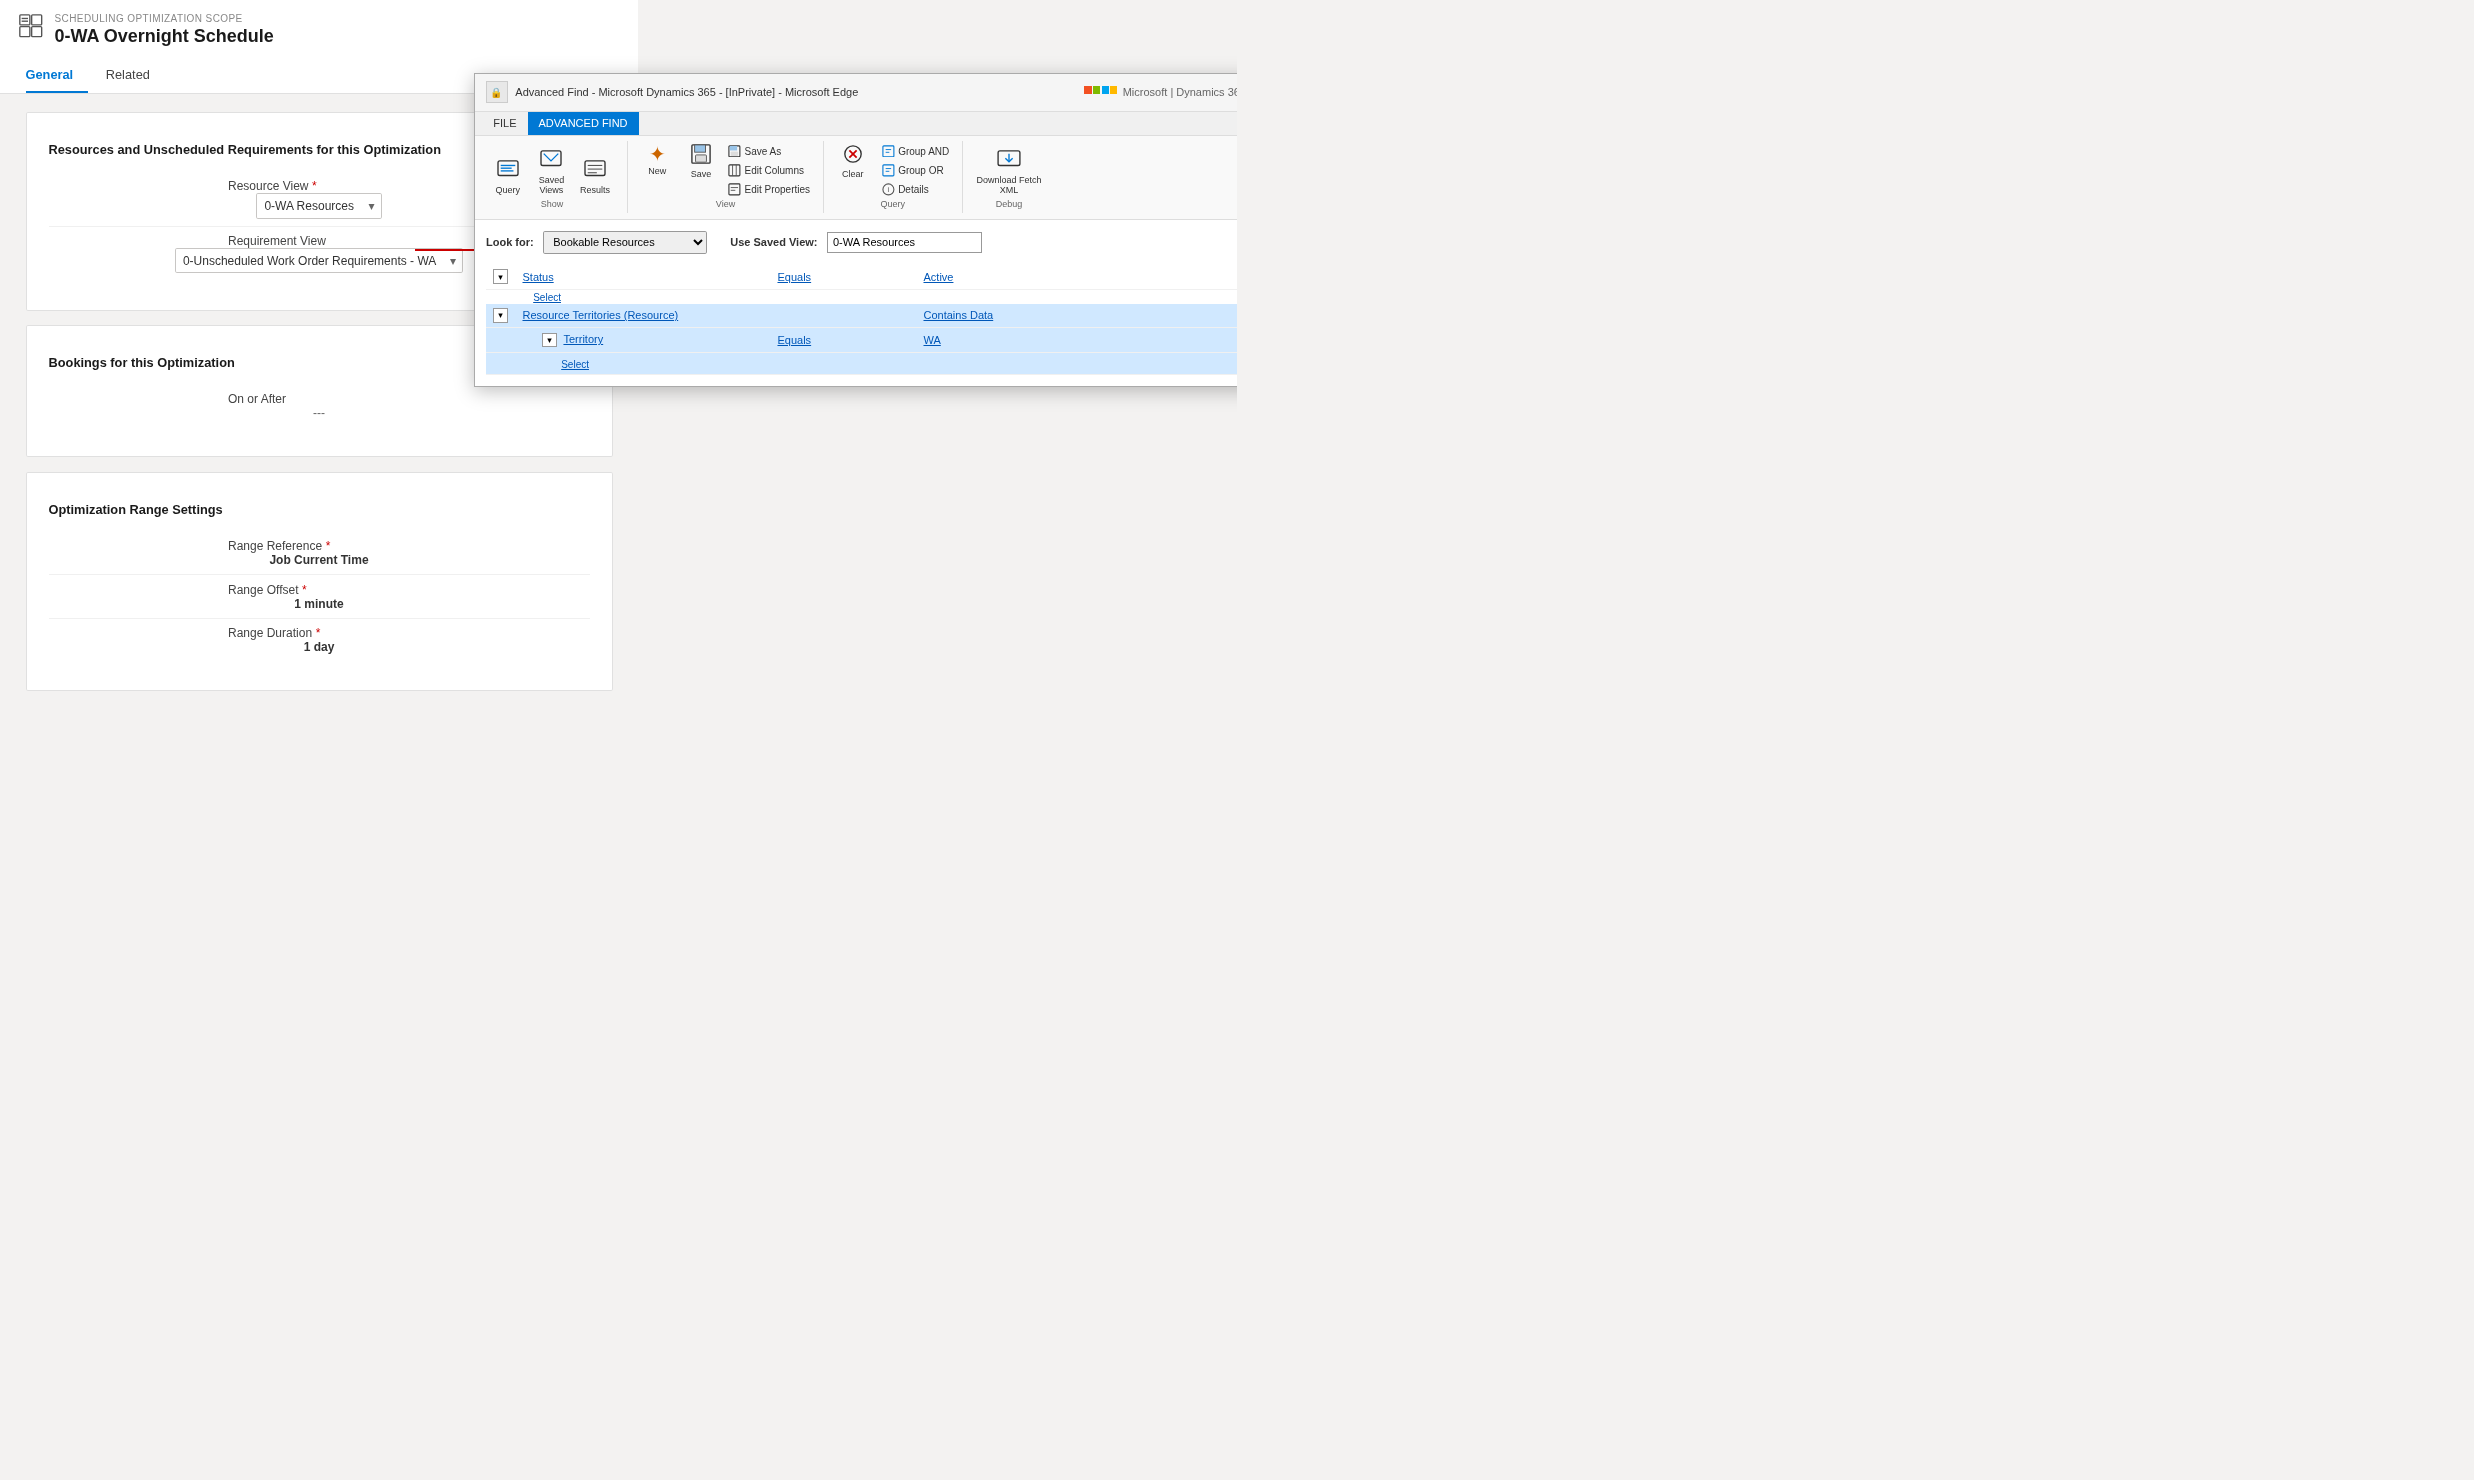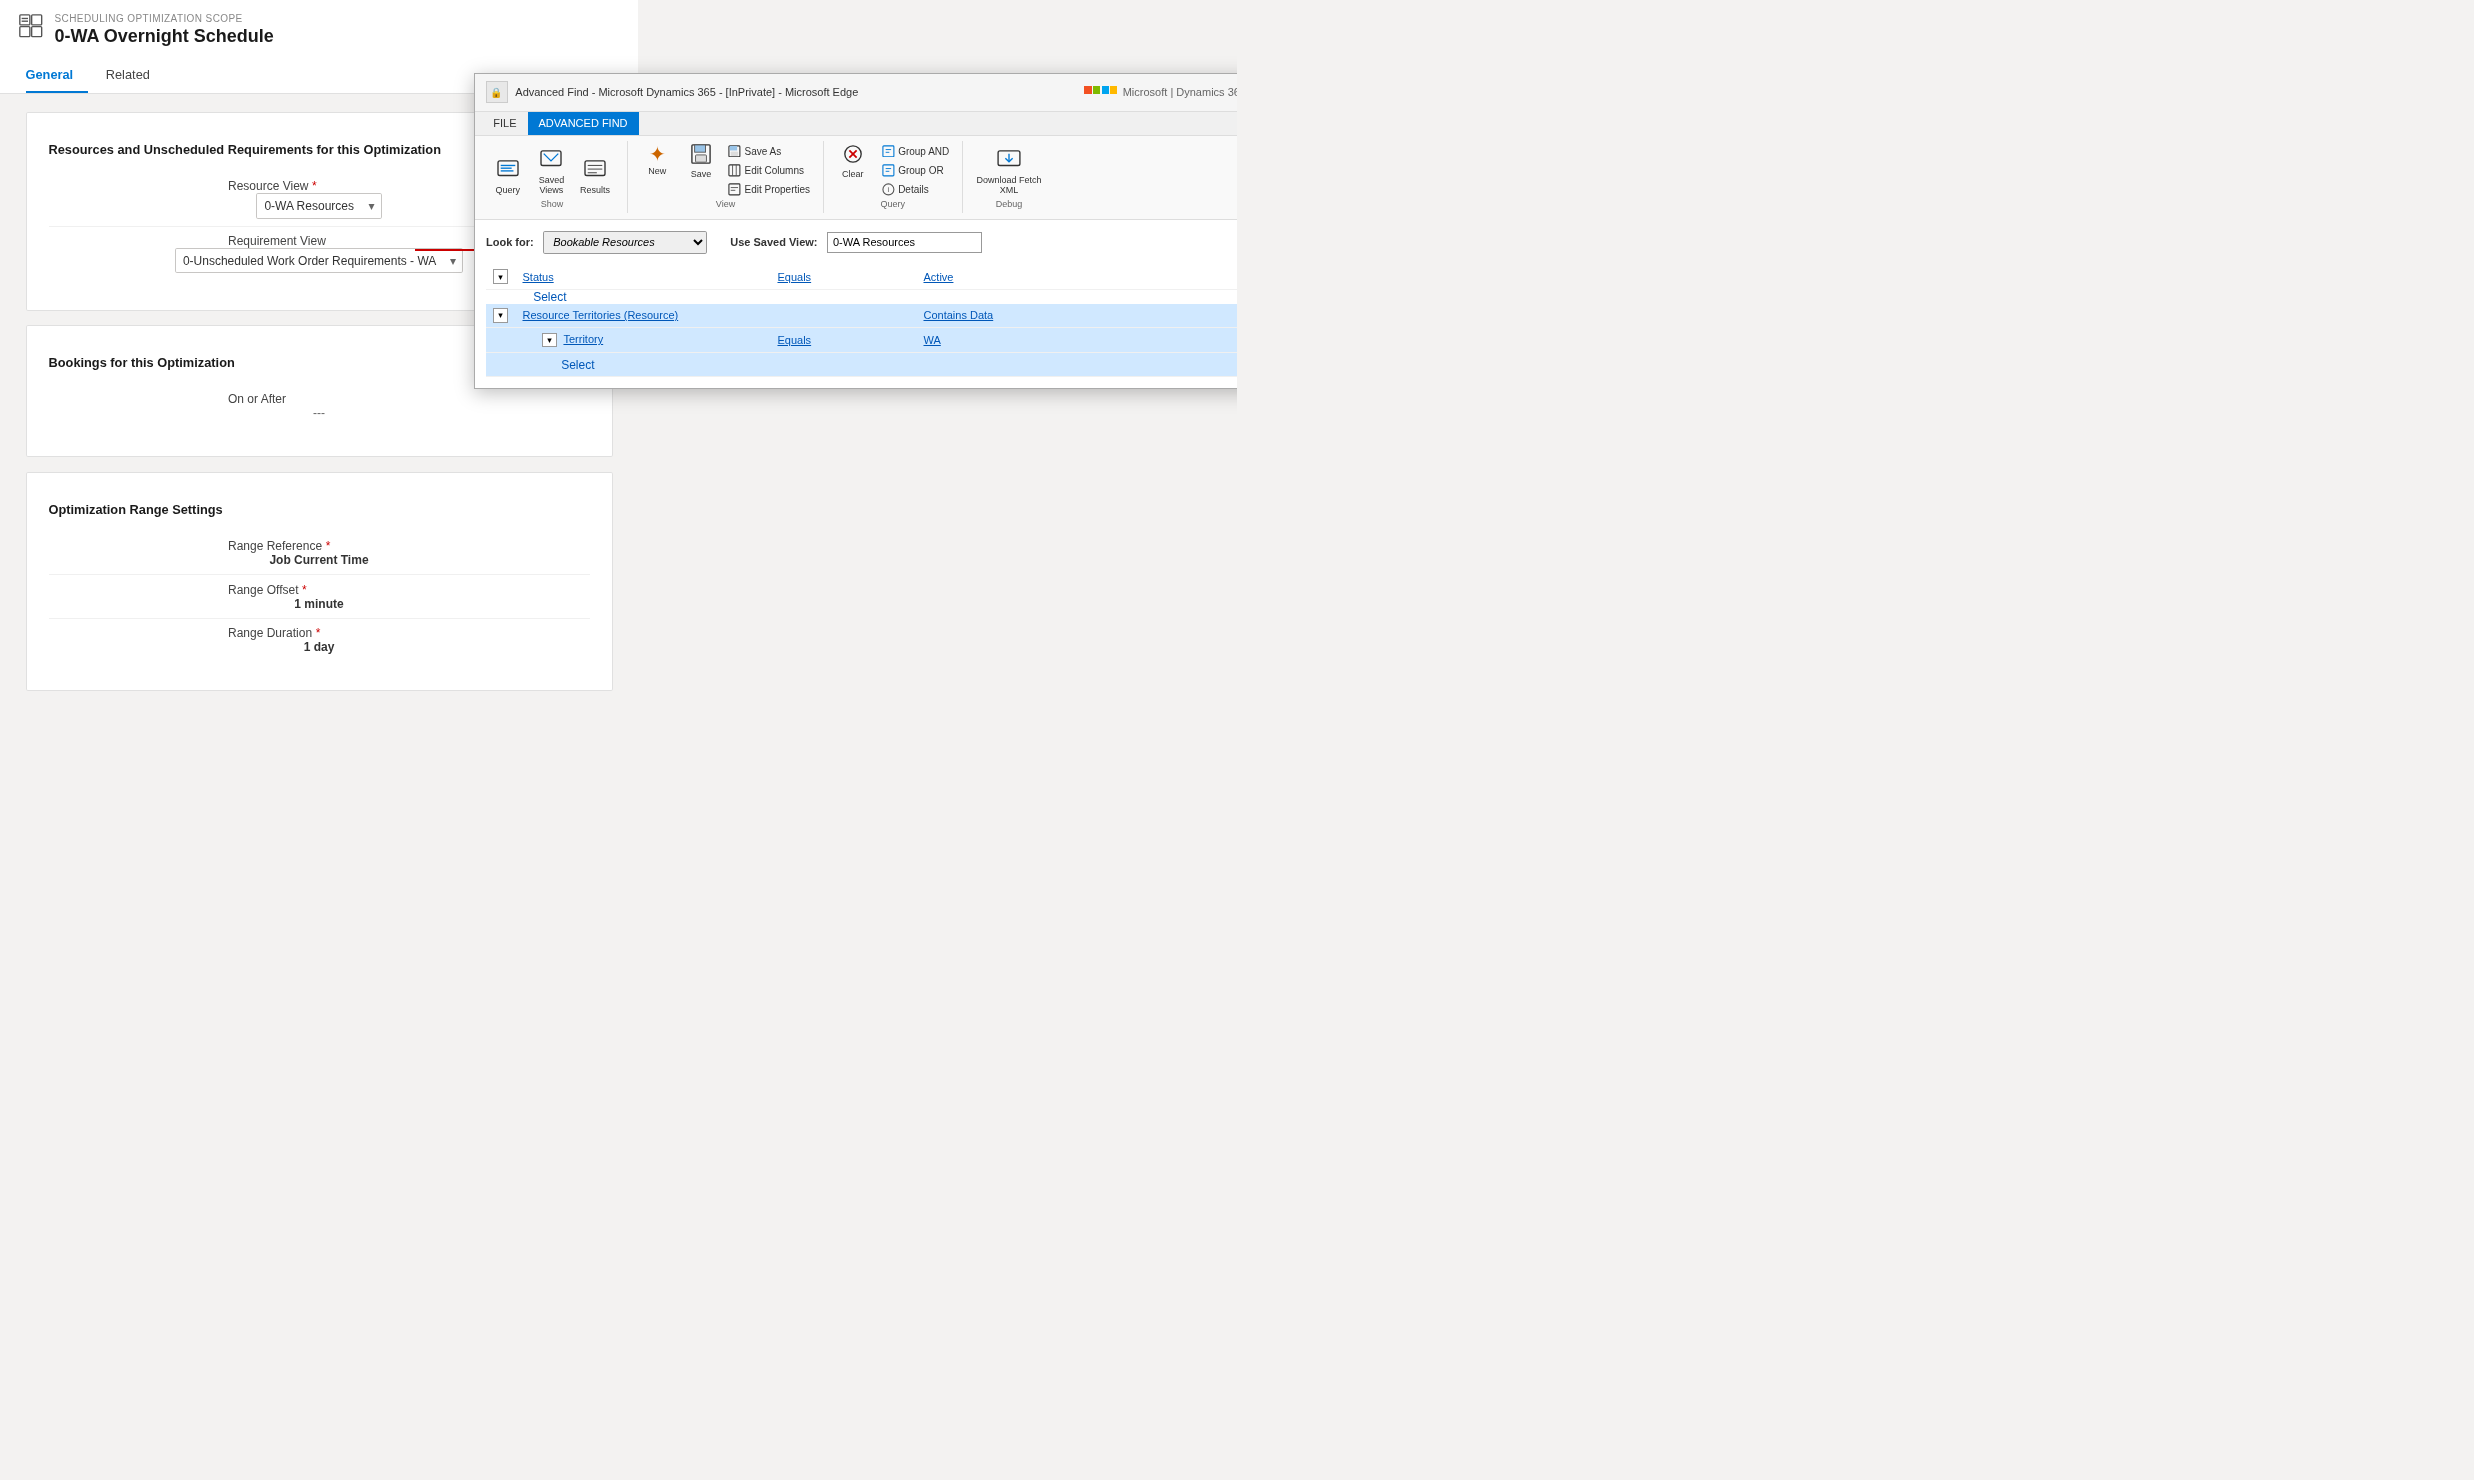--- a/index.html
+++ b/index.html
@@ -40,32 +40,32 @@
     .ribbon-btn .btn-label { font-size: 9px; color: #333; text-align: center; white-space: nowrap; }
 
     .ribbon-btn-small { display: flex; align-items: center; gap: 3.6px; cursor: pointer; padding: 1.8px 3.6px; border-radius: 1.8px; font-size: 10px; white-space: nowrap; }
     .ms-logo { display: flex; gap: 0.9px; }
     .ms-sq { width: 7.3px; height: 7.3px; }
 
     
     .adv-find-body { padding: 11px; }
     .lookfor-row { display: flex; align-items: center; gap: 9px; margin-bottom: 11px; }
     .lookfor-label { font-size: 11px; font-weight: 600; color: #333; }
-    .lookfor-select { padding: 3.6px 22px 3.6px 5.5px; border: 0.9px solid #999; border-radius: 1.8px; font-size: 11px; min-width: 164px; font-style: italic; }
+    .lookfor-select { padding: 3.6px 22px 3.6px 5.5px; border: 0.9px solid #999; border-radius: 1.8px; font-size: 11px; min-width: 164px; }
     .usedsavedview-label { font-size: 11px; font-weight: 600; margin-left: 14.6px; }
     .usedsavedview-input { padding: 3.6px 5.5px; border: 0.9px solid #999; font-size: 11px; min-width: 128px; background: #fff; }
 
     
     .filter-table { width: 100%; border-collapse: collapse; }
     .filter-row { border-bottom: 0.9px solid #f0f0f0; }
     .filter-row td { padding: 4.6px 7.3px; font-size: 11px; vertical-align: middle; }
     .filter-row.highlighted { background: #d0e8ff; }
     .expand-btn { width: 14.6px; height: 14.6px; border: 0.9px solid #999; background: #fff; cursor: pointer; display: inline-flex; align-items: center; justify-content: center; font-size: 9px; }
     .filter-link { color: #0057b8; text-decoration: underline; cursor: pointer; }
-    .select-link { color: #0057b8; cursor: pointer; font-size: 12px; text-align: center; }
+    .select-link { color: #0057b8; text-decoration: underline; cursor: pointer; font-size: 10px; text-align: center; }
 
     
     .page-wrapper { position: relative; width: 1237px; min-height: 740px; overflow: hidden; background: #f3f2f1; }
     .main-content { width: 638px; background: #4d7c0f; }
 
     .scope-header { background: #fff; padding: 12.8px 18px 9px 18px; }
     .scope-inner { display: flex; align-items: flex-start; gap: 11px; }
     .scope-text .scope-type { font-size: 10px; color: #888; text-transform: uppercase; letter-spacing: 0.4px; font-weight: 500; }
     .scope-text .scope-name { font-size: 18px; font-weight: 700; color: #1a1a1a; margin-top: 1.8px; }
 

